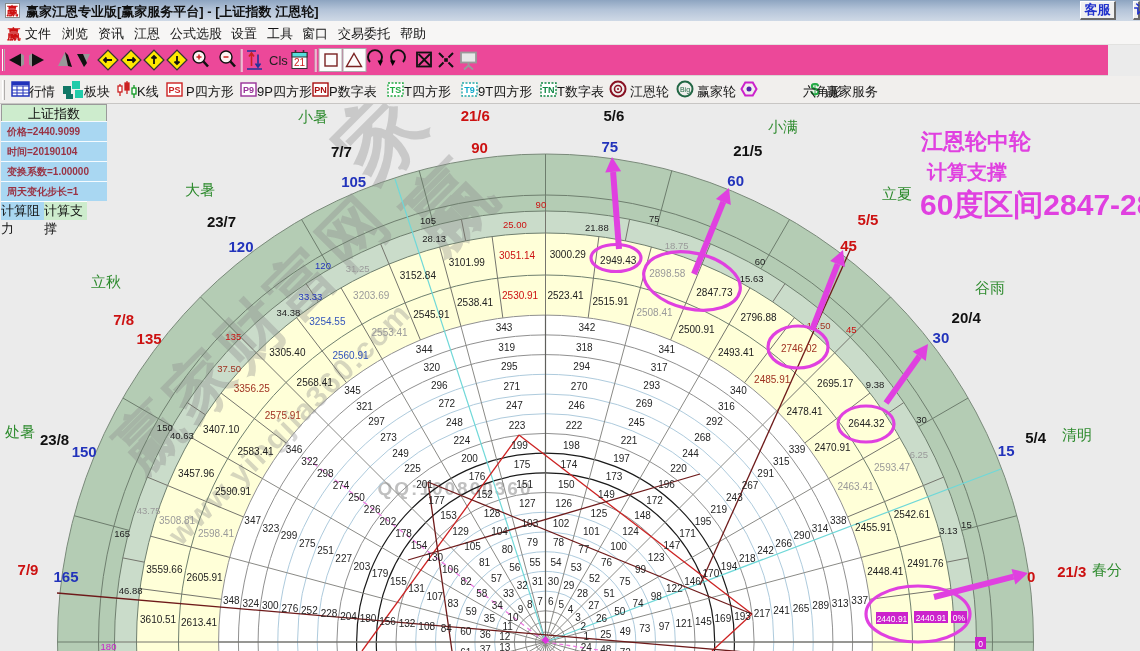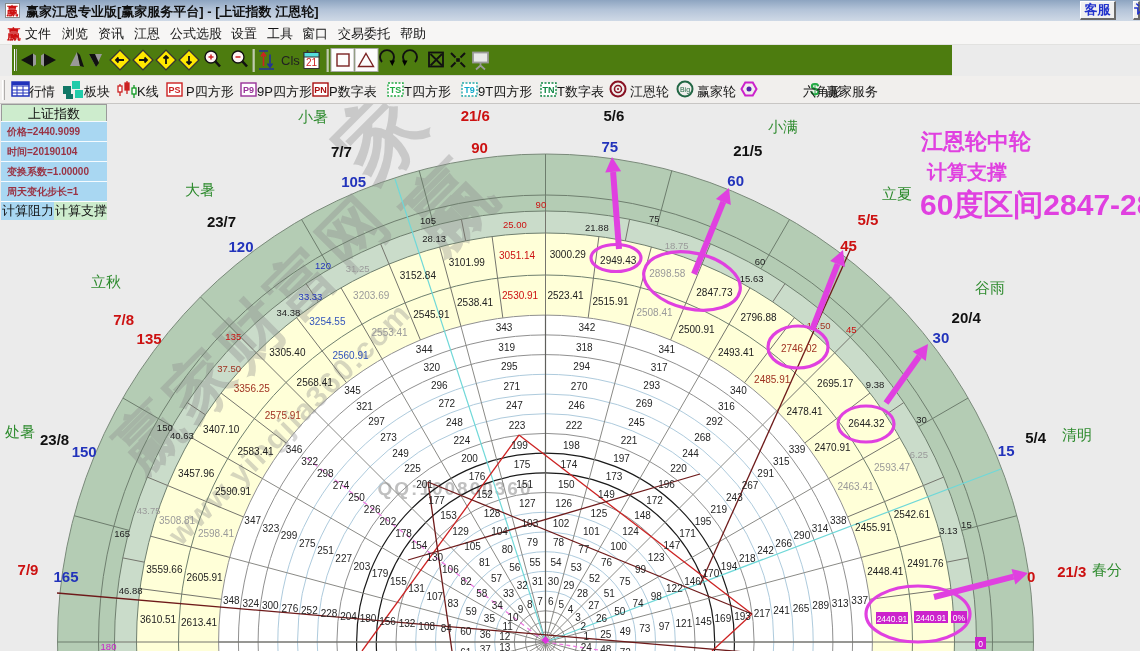--- a/index.html
+++ b/index.html
@@ -3,28 +3,28 @@
 <style>
 *{margin:0;padding:0;box-sizing:border-box;}
 html,body{width:1140px;height:651px;overflow:hidden;}
 body{font-family:"Liberation Sans",sans-serif;position:relative;background:#ebebeb;}
 .abs{position:absolute;}
 #titlebar{left:0;top:0;width:1140px;height:21px;background:linear-gradient(180deg,#8da4c0 0%,#b3c3d8 45%,#cfd9e6 100%);}
 #titlebar .ttl{left:26px;top:3px;font-size:13px;font-weight:bold;color:#101010;}
 .tbtn{top:1px;height:19px;background:#f1f1f1;border-top:1px solid #fff;border-left:1px solid #fff;border-right:2px solid #6a6a6a;border-bottom:2px solid #6a6a6a;color:#2233cc;font-size:13px;font-weight:bold;text-align:center;line-height:16px;}
 #menubar{left:0;top:21px;width:1140px;height:24px;background:#f7f6f5;border-bottom:1px solid #e2e2e0;}
 .mi{top:4px;font-size:13px;color:#151515;}
-#row2{left:12px;top:45px;width:940px;height:31px;background:#4d7c0f;border-bottom:1px solid #d8d6d4;}
+#row2{left:0;top:45px;width:1108px;height:31px;background:#ec4899;border-bottom:1px solid #d8d6d4;}
 #row3{left:0;top:76px;width:1140px;height:28px;background:#f1efed;border-bottom:1px solid #c8c6c4;}
 .r3t{top:7px;font-size:13px;color:#151515;}
 .grip{top:4px;width:3px;border-left:1px solid #fff;border-right:1px solid #b0aeac;height:22px;left:2px;}
 #panel{left:1px;top:104px;width:106px;}
 #panel .hd{height:17px;background:#cdeccd;border:1px solid #9a9a9a;border-bottom:none;text-align:center;font-size:13px;color:#111;line-height:17px;}
 #panel .rw{height:20px;background:#a9d7f2;border-top:1px solid #f5fbff;color:#993344;font-size:10px;font-weight:bold;line-height:19px;padding-left:6px;white-space:nowrap;overflow:hidden;}
-#panel .bt{height:19px;width:53px;font-size:13px;color:#111;line-height:18px;text-align:right;border-top:1px solid #fff;display:inline-block;vertical-align:top;}
+#panel .bt{height:19px;width:43px;font-size:13px;color:#111;line-height:18px;text-align:left;border-top:1px solid #fff;display:inline-block;vertical-align:top;}
 .mag{color:#e040e0;font-weight:bold;white-space:nowrap;}
 </style></head>
 <body>
 <div id="titlebar" class="abs">
  <div class="abs" style="left:5px;top:3px;width:15px;height:15px;background:#fff;border:1px solid #888;font-size:12px;font-weight:bold;color:#cc1111;line-height:14px;text-align:center;">赢</div>
  <div class="abs ttl">赢家江恩专业版[赢家服务平台] - [上证指数 江恩轮]</div>
  <div class="abs tbtn" style="left:1080px;width:36px;">客服</div>
  <div class="abs tbtn" style="left:1133px;width:7px;">讠</div>
 </div>
 <div id="menubar" class="abs">

